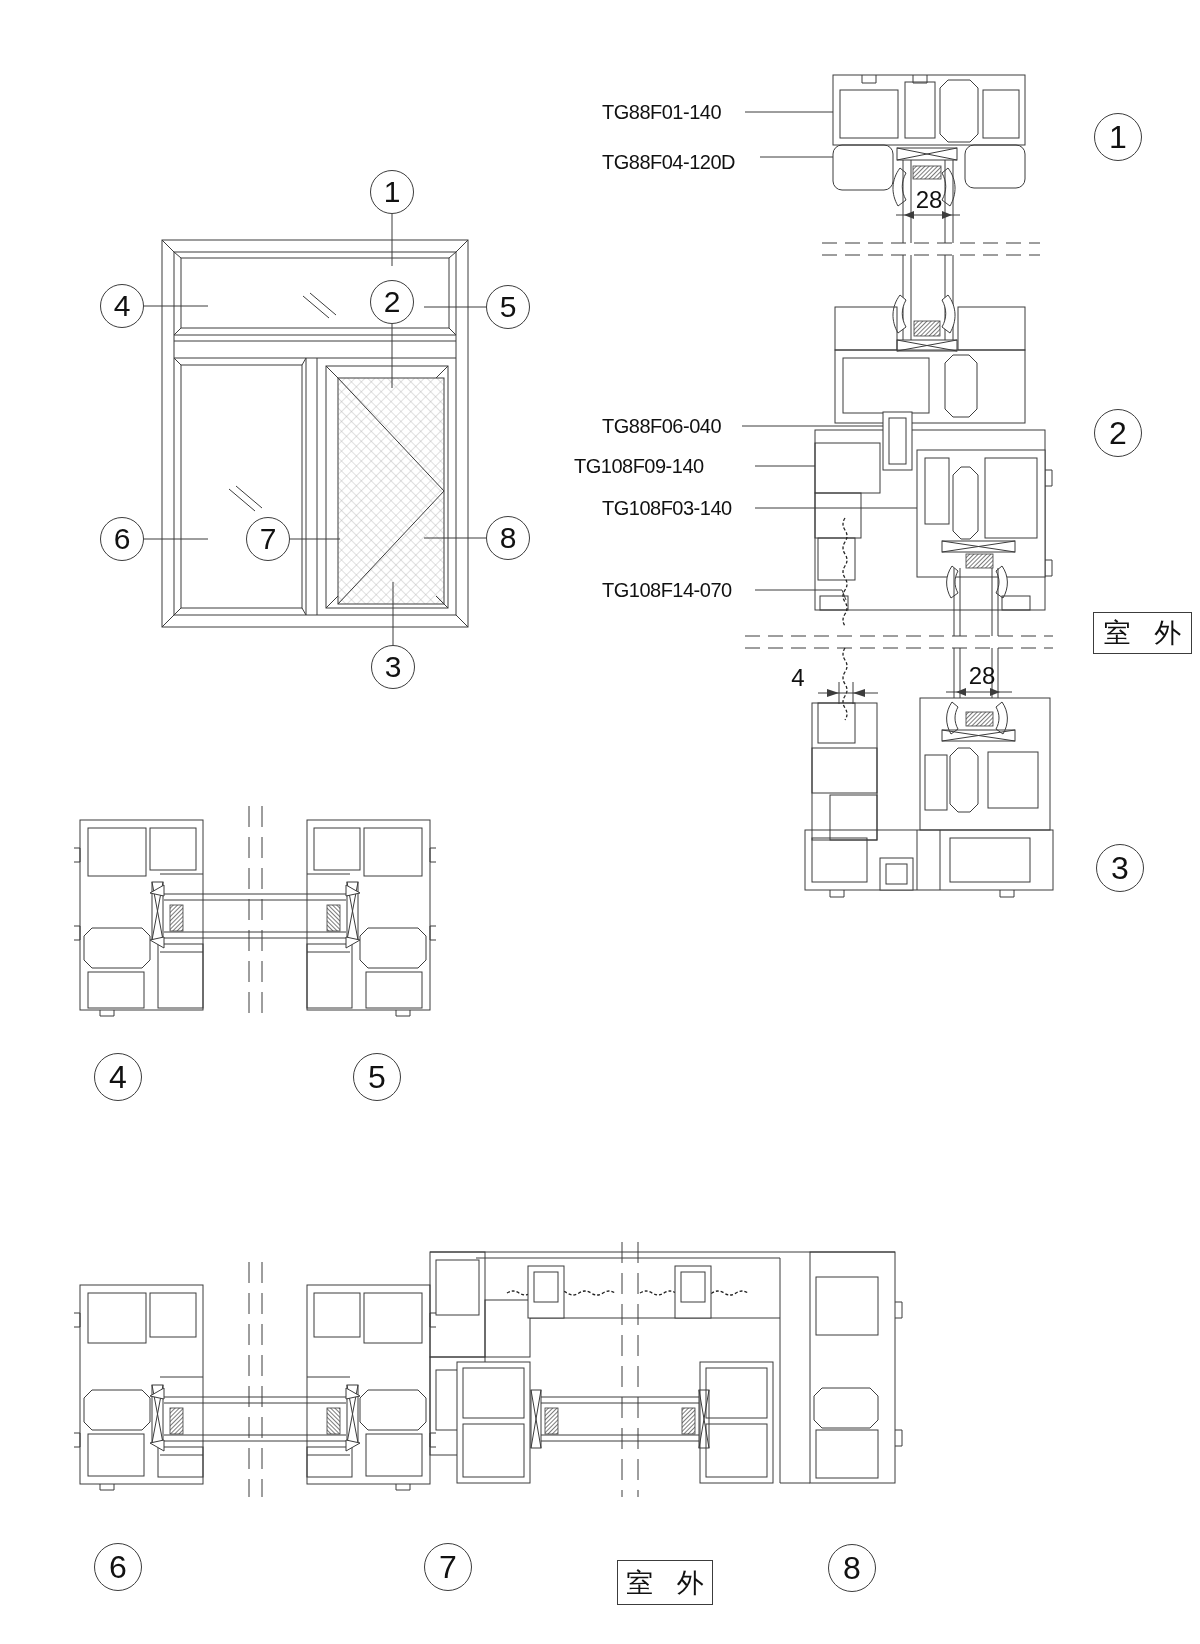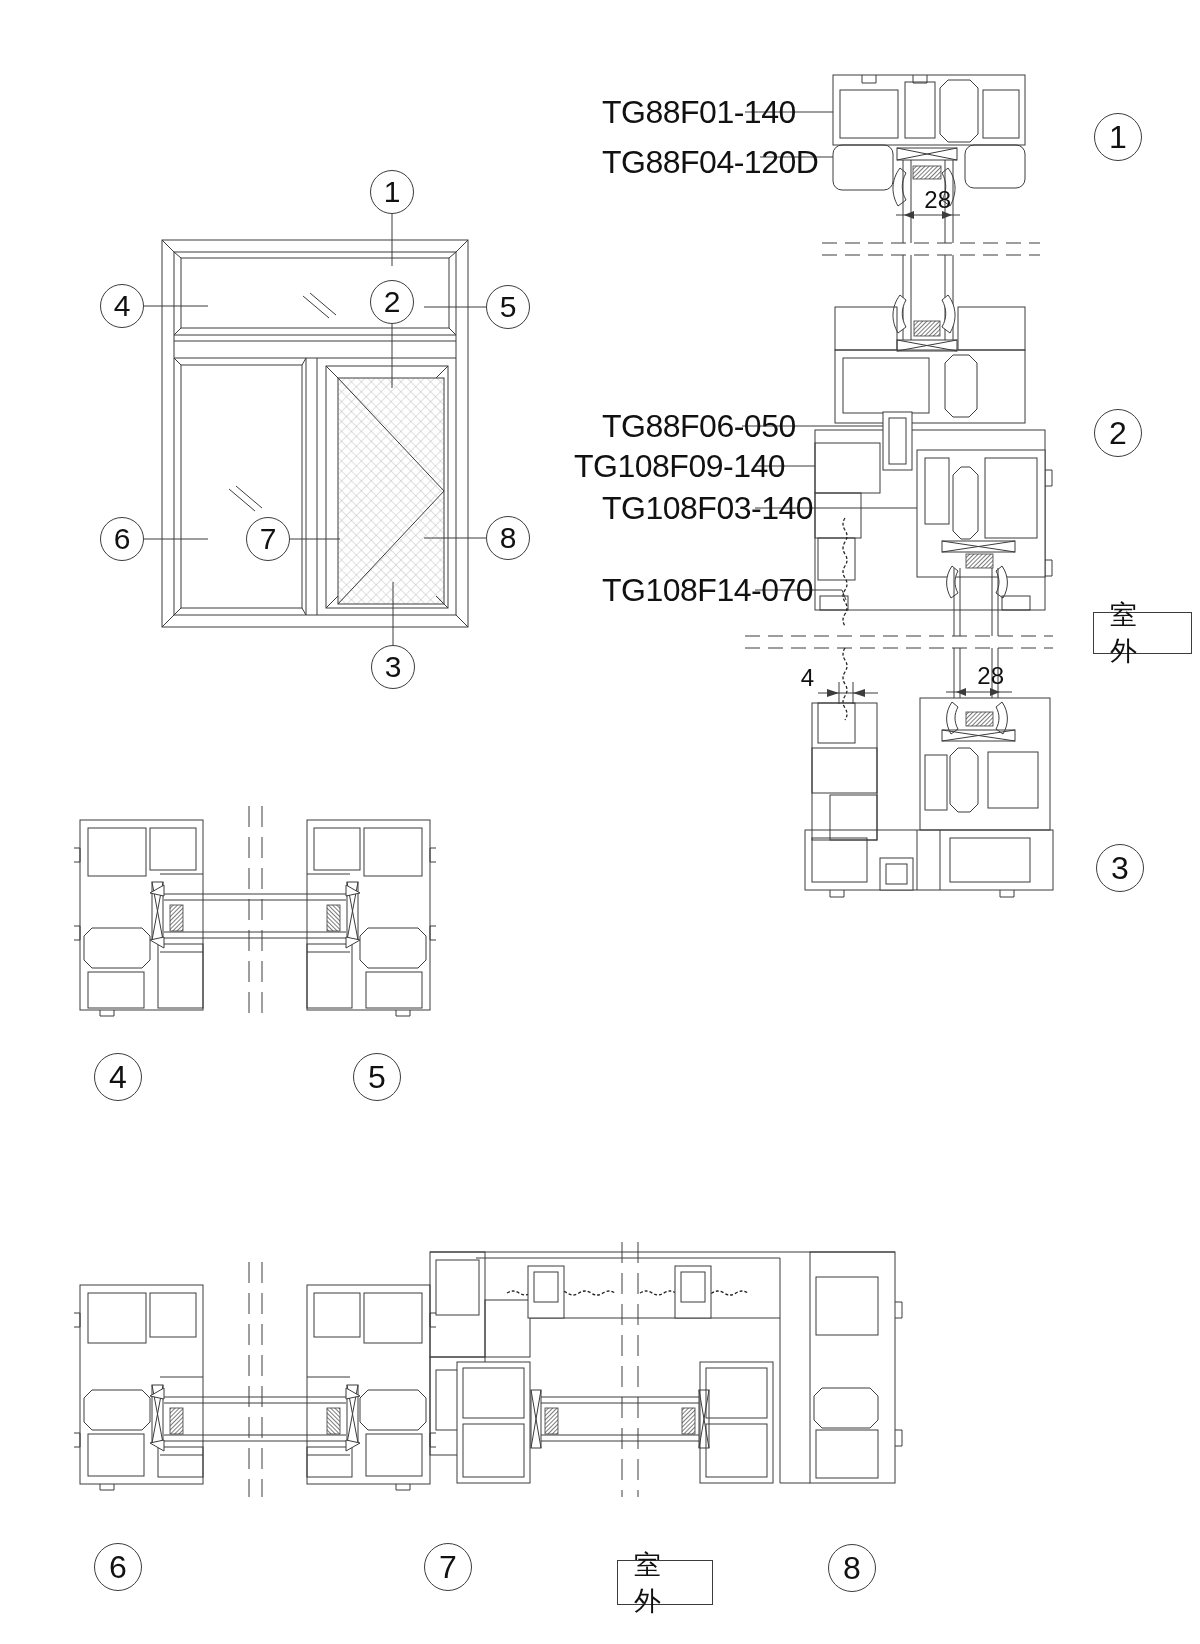--- a/index.html
+++ b/index.html
@@ -10,36 +10,36 @@
   #linework{position:absolute;left:0;top:0;}
   .s{fill:none;stroke:#3c3c3c;stroke-width:1;stroke-linecap:butt;stroke-linejoin:miter;}
   .sw{fill:#ffffff;stroke:#3c3c3c;stroke-width:1;}
   .hx{fill:url(#xh);stroke:#3c3c3c;stroke-width:1;}
   .hd{fill:url(#dh);stroke:#3c3c3c;stroke-width:0.8;}
   .ar{fill:#3c3c3c;stroke:none;}
   .dash{stroke-dasharray:15 8;}
   .ldash{stroke-dasharray:21 10;}
   .wavy{fill:none;stroke:#222;stroke-width:1.3;stroke-dasharray:3 2;}
   .plabel{
-    position:absolute;font-size:32px;line-height:26px;letter-spacing:-0.5px;
+    position:absolute;font-size:20px;line-height:26px;letter-spacing:-0.5px;
     white-space:nowrap;color:#111;
   }
   .dim{
-    position:absolute;font-size:24px;line-height:24px;color:#111;text-align:right;padding-left:6px;
+    position:absolute;font-size:24px;line-height:24px;color:#111;text-align:center;
   }
   .callout{
     position:absolute;width:44px;height:44px;border:1.6px solid #3c3c3c;border-radius:50%;
     display:flex;align-items:center;justify-content:center;font-size:30px;color:#111;
     background:#fff;box-sizing:border-box;
   }
   .callout.big{width:48px;height:48px;font-size:32px;}
   .roombox{
     position:absolute;border:1.4px solid #3c3c3c;background:#fff;display:flex;
     align-items:center;justify-content:center;font-size:27px;letter-spacing:8px;
-    color:#111;box-sizing:border-box;padding-left:16px;
+    color:#111;box-sizing:border-box;padding-left:8px;
   }
 </style>
 </head>
 <body>
 
 <div id="sheet">
 
 <svg id="linework" width="1200" height="1644" viewBox="0 0 1200 1644">
   <defs>
     <pattern id="dh" width="3" height="3" patternUnits="userSpaceOnUse" patternTransform="rotate(45)">
@@ -323,21 +323,21 @@
     <path class="s" d="M895,1302 h7 v16 h-7"></path>
     <path class="s" d="M895,1430 h7 v16 h-7"></path>
     <line class="s" x1="780" y1="1483" x2="810" y2="1483"></line>
     <line class="s ldash" x1="622" y1="1242" x2="622" y2="1497"></line>
     <line class="s ldash" x1="638" y1="1242" x2="638" y2="1497"></line>
   </g>
 </svg>
 
   <div class="plabel" style="left:602px;top:99px">TG88F01-140</div>
   <div class="plabel" style="left:602px;top:149px">TG88F04-120D</div>
-  <div class="plabel" style="left:602px;top:413px">TG88F06-050</div>
+  <div class="plabel" style="left:602px;top:413px">TG88F06-040</div>
   <div class="plabel" style="left:574px;top:453px">TG108F09-140</div>
   <div class="plabel" style="left:602px;top:495px">TG108F03-140</div>
   <div class="plabel" style="left:602px;top:577px">TG108F14-070</div>
 
   <div class="dim" style="left:913px;top:188px;width:32px">28</div>
   <div class="dim" style="left:788px;top:666px;width:20px">4</div>
   <div class="dim" style="left:966px;top:664px;width:32px">28</div>
 
   <div class="roombox" style="left:1093px;top:612px;width:99px;height:42px">室 外</div>
   <div class="roombox" style="left:617px;top:1560px;width:96px;height:45px">室 外</div>

